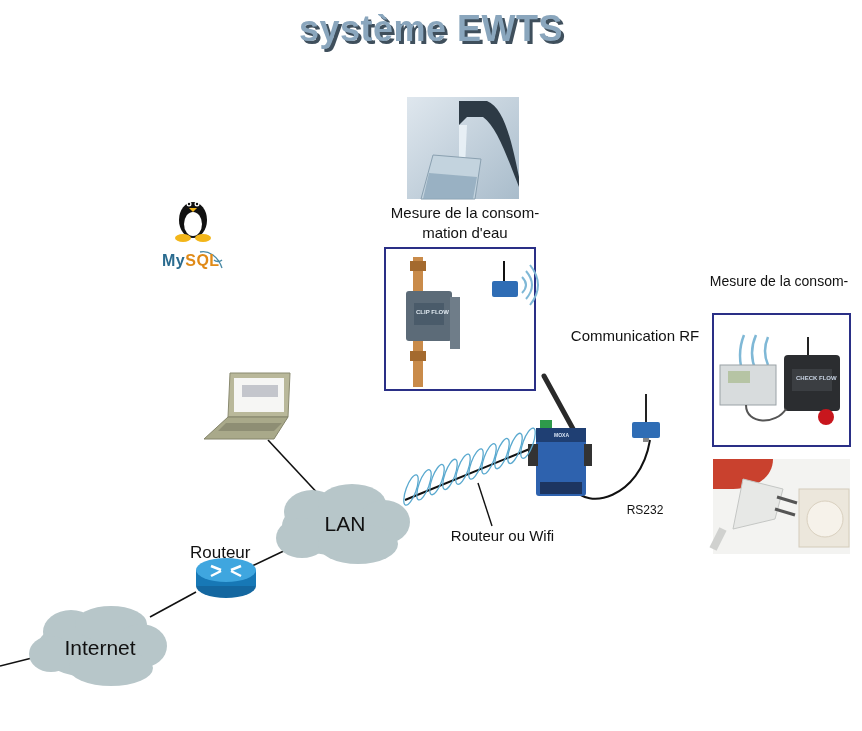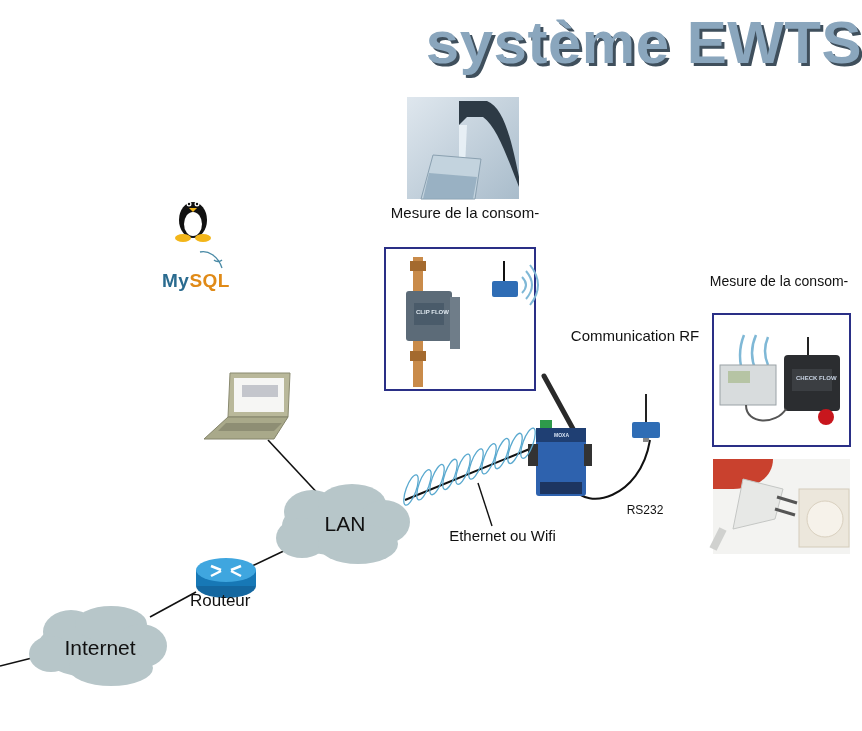--- a/index.html
+++ b/index.html
@@ -1,20 +1,20 @@
 <!DOCTYPE html>
 <html><head>
 <meta charset="utf-8">
 <style>
   html, body { margin:0; padding:0; background:#ffffff; }
   body { width:862px; height:731px; position:relative; overflow:hidden; font-family:"Liberation Sans", sans-serif; }
   .abs { position:absolute; }
   .title {
-    left:0; top:8px; width:862px; text-align:right;
-    font-family:"Liberation Sans", sans-serif; font-weight:bold; font-size:60px;
+    left:0; top:8px; width:862px; text-align:center;
+    font-family:"Liberation Sans", sans-serif; font-weight:bold; font-size:36px;
     color:#8aa6bd; text-shadow:3px 3px 0 #3f4f5c; letter-spacing:0.5px;
   }
   .label { font-family:"Liberation Sans", sans-serif; color:#111; text-align:center; }
   .lbl-sm { font-size:15px; line-height:20px; }
   .lbl-cloud { font-size:21px; }
   .box { border:2px solid #2a2f86; background:#fff; box-sizing:border-box; }
   svg { position:absolute; overflow:visible; }
 </style>
 </head>
 <body>
@@ -41,21 +41,21 @@
     <circle cx="16" cy="12" r="1.2" fill="#111"></circle>
       <circle cx="24" cy="12" r="1.2" fill="#111"></circle>
     <path d="M16 16 L24 16 L20 20 Z" fill="#f3b61a"></path>
     <ellipse cx="10" cy="46" rx="8" ry="4" fill="#f3b61a"></ellipse>
     <ellipse cx="30" cy="46" rx="8" ry="4" fill="#f3b61a"></ellipse>
   </svg>
   <div class="abs" style="left:5px;top:58px;width:70px;height:36px;">
     <svg width="30" height="24" style="left:36px;top:0;">
       <path d="M4 4 C 12 2, 22 8, 26 20 M18 12 C 20 14, 24 14, 26 12" fill="none" stroke="#4a8aa6" stroke-width="1.3"></path>
     </svg>
-    <span class="abs" style="left:2px;top:22px;font-size:19px;font-weight:bold;letter-spacing:0.5px;">
+    <span class="abs" style="left:2px;top:4px;font-size:16px;font-weight:bold;letter-spacing:0.5px;">
       <span style="color:#2a6b8f;">My</span><span style="color:#e08a17;">SQL</span>
     </span>
   </div>
 </div>
 
 <svg width="112" height="102" style="left:407px;top:97px;">
   <defs>
       <linearGradient id="tapbg" x1="0" y1="0" x2="1" y2="1">
         <stop offset="0" stop-color="#dfe7ee"></stop>
         <stop offset="1" stop-color="#a9bccb"></stop>
@@ -63,20 +63,21 @@
     </defs>
   <rect width="112" height="102" fill="url(#tapbg)"></rect>
   <path d="M52 4 L80 4 C 96 10, 104 40, 112 80 L112 90 C 100 60, 90 30, 76 20 L60 20 L52 28 Z" fill="#2d3a45"></path>
   <path d="M52 28 L60 28 L58 70 L52 70 Z" fill="#eaf2f7" opacity="0.9"></path>
   <path d="M26 58 L74 62 L68 102 L14 102 Z" fill="#c3d3de" stroke="#8aa0b0"></path>
   <path d="M22 76 L70 80 L66 102 L16 102 Z" fill="#8fa9bc" opacity="0.8"></path>
 </svg>
 
 <div class="abs label lbl-sm" style="left:370px;top:203px;width:190px;">
   <div>Mesure de la consom-</div>
+  <div>mation d'eau</div>
 </div>
 
 <div class="abs box" style="left:384px;top:247px;width:152px;height:144px;">
   <svg width="20" height="138" style="left:22px;top:2px;">
     <rect x="5" y="6" width="10" height="130" fill="#c98b4a"></rect>
     <rect x="2" y="10" width="16" height="10" fill="#a46a2e"></rect>
     <rect x="2" y="100" width="16" height="10" fill="#a46a2e"></rect>
   </svg>
   <svg width="60" height="60" style="left:20px;top:42px;">
     <rect x="0" y="0" width="46" height="50" rx="3" fill="#5c6b78"></rect>
@@ -153,21 +154,21 @@
       <ellipse cx="45" cy="42.4" rx="5" ry="16" transform="rotate(20 45 42.4)"></ellipse>
       <ellipse cx="58" cy="37.2" rx="5" ry="16" transform="rotate(20 58 37.2)"></ellipse>
       <ellipse cx="71" cy="32" rx="5" ry="16" transform="rotate(20 71 32)"></ellipse>
       <ellipse cx="84" cy="26.799999999999997" rx="5" ry="16" transform="rotate(20 84 26.799999999999997)"></ellipse>
       <ellipse cx="97" cy="21.6" rx="5" ry="16" transform="rotate(20 97 21.6)"></ellipse>
       <ellipse cx="110" cy="16.4" rx="5" ry="16" transform="rotate(20 110 16.4)"></ellipse>
       <ellipse cx="123" cy="11.199999999999996" rx="5" ry="16" transform="rotate(20 123 11.199999999999996)"></ellipse>
     </g>
 </svg>
 
-<div class="abs label" style="left:440px;top:527px;width:125px;font-size:15px;">Ethernet ou Wifi</div>
+<div class="abs label" style="left:440px;top:527px;width:125px;font-size:15px;">Routeur ou Wifi</div>
 <div class="abs label" style="left:613px;top:503px;width:64px;font-size:12px;">RS232</div>
 
 <svg width="100" height="74" style="left:202px;top:371px;">
   <path d="M28 2 L88 2 L86 46 L26 46 Z" fill="#b9b89a" stroke="#8a8a70"></path>
   <rect x="32" y="7" width="50" height="34" fill="#f6f6f4"></rect>
   <rect x="40" y="14" width="36" height="12" fill="#c4c6cc"></rect>
   <path d="M26 46 L86 46 L72 68 L2 68 Z" fill="#a9a98a" stroke="#84846a"></path>
   <path d="M24 52 L80 52 L72 60 L16 60 Z" fill="#8e8e74"></path>
 </svg>
 
@@ -187,21 +188,21 @@
   <ellipse cx="31" cy="30" rx="30" ry="12" fill="#1467a0"></ellipse>
   <rect x="1" y="14" width="60" height="16" fill="#1778b6"></rect>
   <ellipse cx="31" cy="14" rx="30" ry="12" fill="#3fa6df"></ellipse>
   <g stroke="#fff" stroke-width="2.5" fill="none">
     <path d="M16 10 L26 14"></path>
       <path d="M46 10 L36 14"></path>
       <path d="M16 20 L26 15"></path>
       <path d="M46 20 L36 15"></path>
   </g>
 </svg>
-<div class="abs label" style="left:190px;top:543px;width:72px;font-size:17px;text-align:left;margin-top:48px;">Routeur</div>
+<div class="abs label" style="left:190px;top:543px;width:72px;font-size:17px;text-align:left;">Routeur</div>
 
 <svg width="142" height="84" style="left:27px;top:604px;">
   <g fill="#b7c6c9">
     <ellipse cx="70" cy="44" rx="60" ry="30"></ellipse>
     <ellipse cx="44" cy="28" rx="28" ry="22"></ellipse>
     <ellipse cx="84" cy="20" rx="36" ry="18"></ellipse>
     <ellipse cx="114" cy="42" rx="26" ry="22"></ellipse>
     <ellipse cx="24" cy="50" rx="22" ry="18"></ellipse>
     <ellipse cx="84" cy="64" rx="42" ry="18"></ellipse>
   </g>

